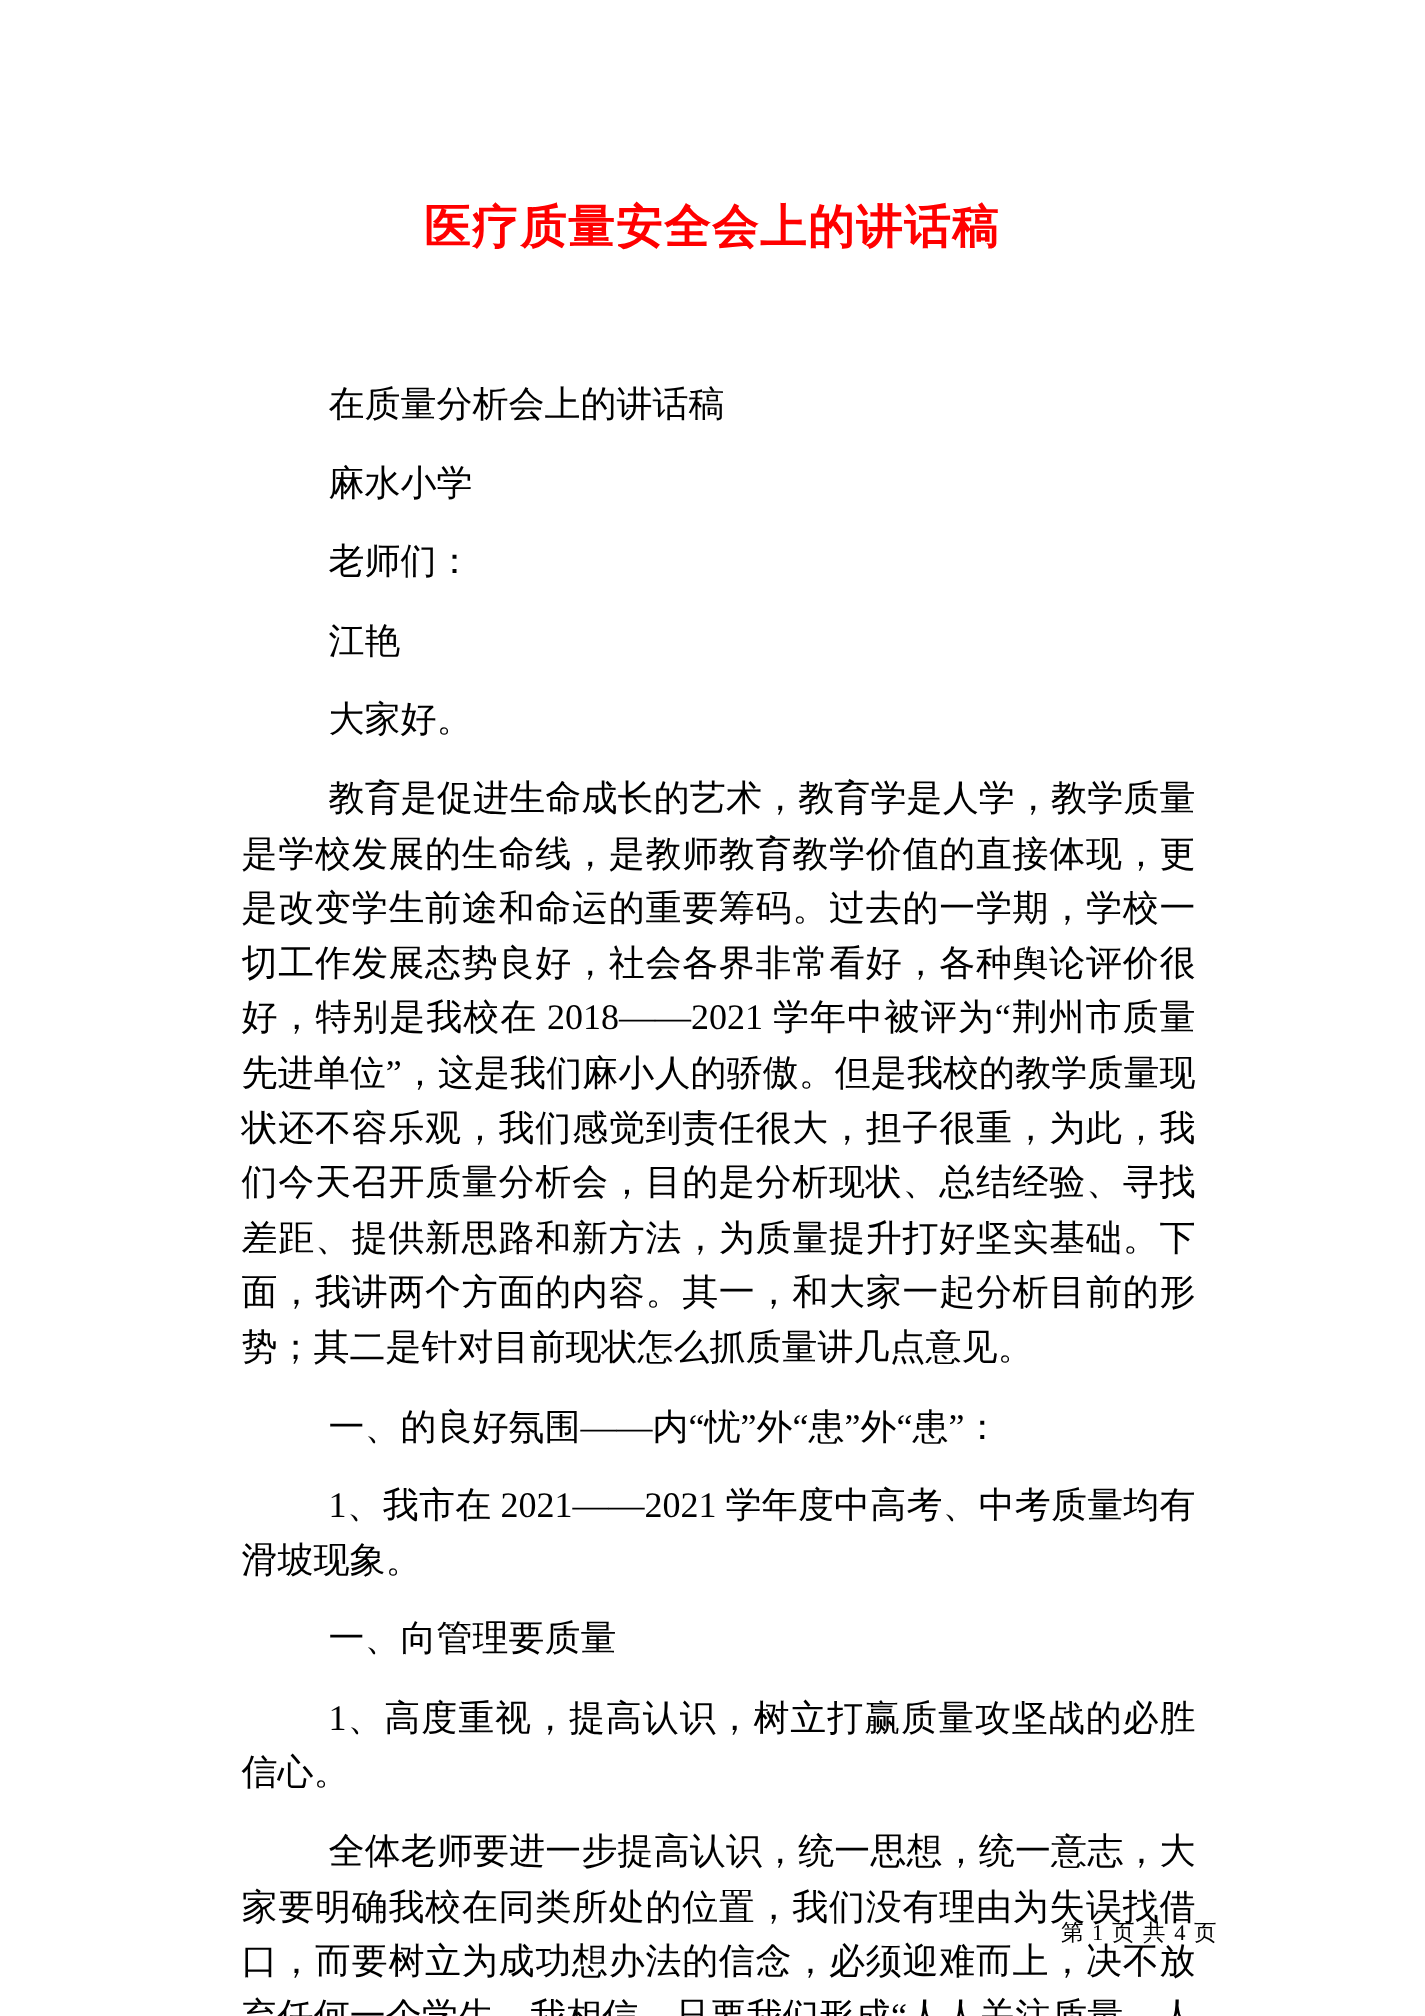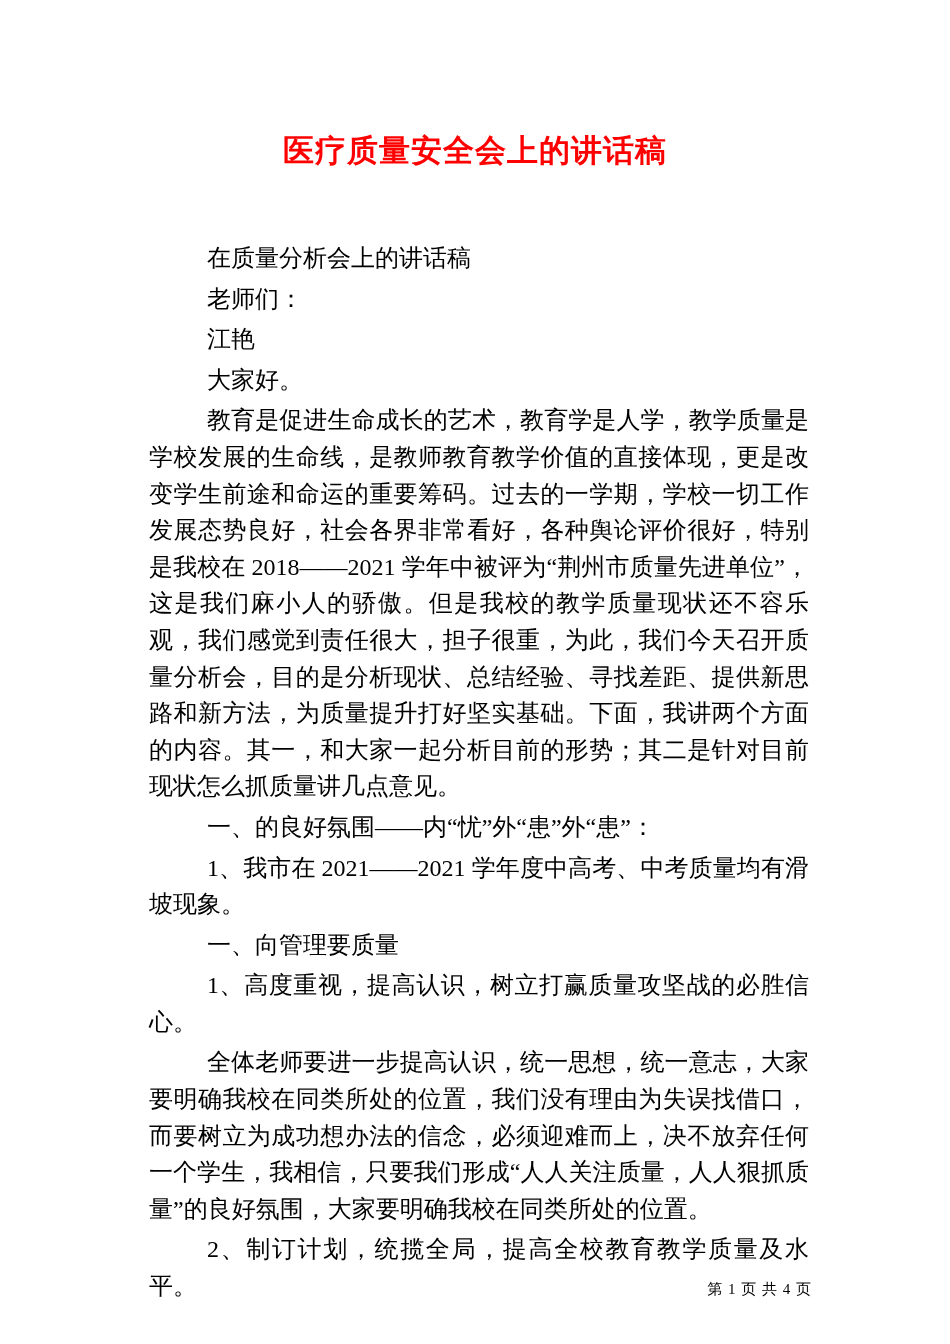--- a/index.html
+++ b/index.html
@@ -31,21 +31,21 @@
   .doc-body {
     position: absolute;
     top: 236px;
     left: 145px;
     width: 668px;
     font-size: 24px;
     line-height: 36.6px;
     text-align: justify;
   }
   .doc-body p {
-    margin: 4px;
+    margin: 16px;
     padding: 0;
     text-indent: 58px;
   }
   .doc-footer {
     position: absolute;
     top: 1280px;
     right: 138px;
     font-size: 15px;
     line-height: 18px;
     color: #000000;
@@ -54,20 +54,21 @@
 </style>
 </head>
 <body>
 
 <div class="page">
 
   <div class="doc-title">医疗质量安全会上的讲话稿</div>
 
   <div class="doc-body">
     <p>在质量分析会上的讲话稿</p>
+    <p>麻水小学</p>
     <p>老师们：</p>
     <p>江艳</p>
     <p>大家好。</p>
     <p>教育是促进生命成长的艺术，教育学是人学，教学质量是学校发展的生命线，是教师教育教学价值的直接体现，更是改变学生前途和命运的重要筹码。过去的一学期，学校一切工作发展态势良好，社会各界非常看好，各种舆论评价很好，特别是我校在 2018——2021 学年中被评为“荆州市质量先进单位”，这是我们麻小人的骄傲。但是我校的教学质量现状还不容乐观，我们感觉到责任很大，担子很重，为此，我们今天召开质量分析会，目的是分析现状、总结经验、寻找差距、提供新思路和新方法，为质量提升打好坚实基础。下面，我讲两个方面的内容。其一，和大家一起分析目前的形势；其二是针对目前现状怎么抓质量讲几点意见。</p>
     <p>一、的良好氛围——内“忧”外“患”外“患”：</p>
     <p>1、我市在 2021——2021 学年度中高考、中考质量均有滑坡现象。</p>
     <p>一、向管理要质量</p>
     <p>1、高度重视，提高认识，树立打赢质量攻坚战的必胜信心。</p>
     <p>全体老师要进一步提高认识，统一思想，统一意志，大家要明确我校在同类所处的位置，我们没有理由为失误找借口，而要树立为成功想办法的信念，必须迎难而上，决不放弃任何一个学生，我相信，只要我们形成“人人关注质量，人人狠抓质量”的良好氛围，大家要明确我校在同类所处的位置。</p>
     <p>2、制订计划，统揽全局，提高全校教育教学质量及水平。</p>

